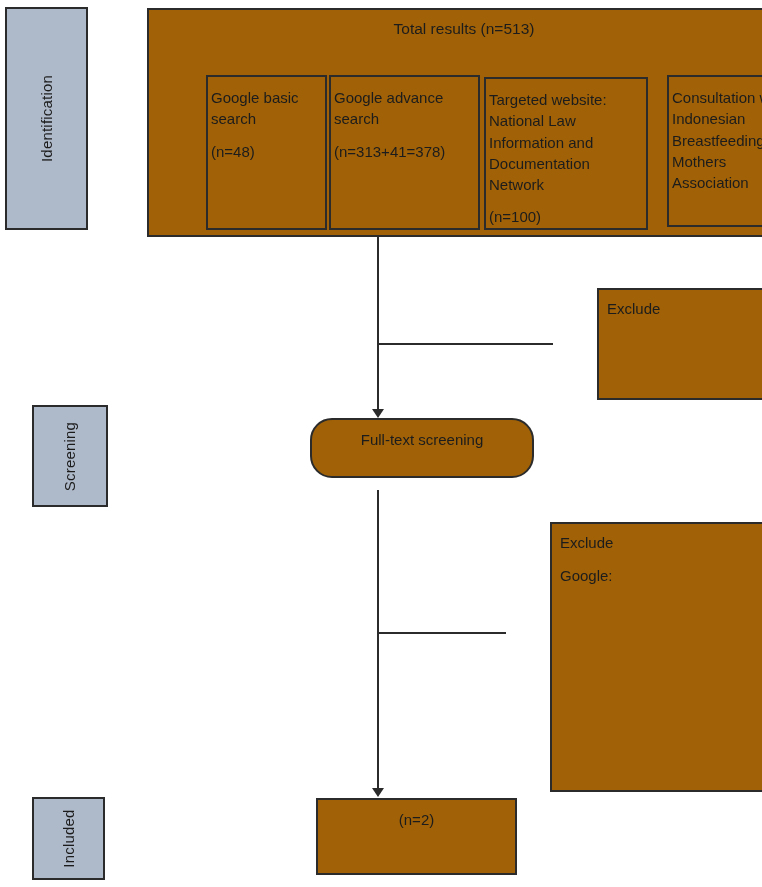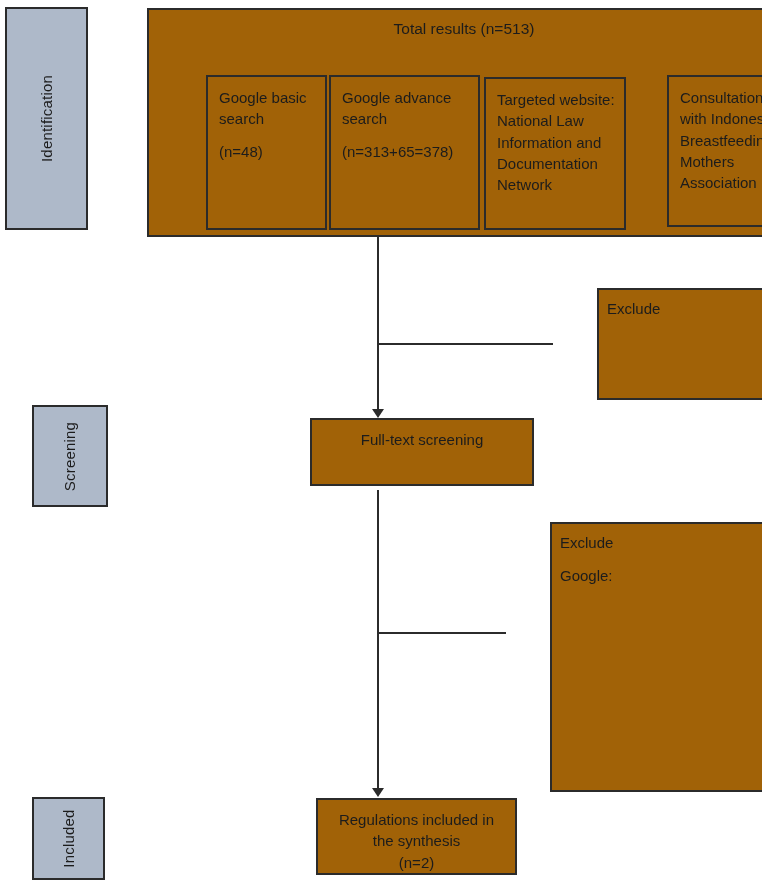--- a/index.html
+++ b/index.html
@@ -51,21 +51,21 @@
     border-left: 6px solid transparent;
     border-right: 6px solid transparent;
     border-top: 9px solid #2b2b2b;
   }
   .total-title {
     text-align: center;
     margin-top: 8px;
     font-size: 15.5px;
   }
   .src-box {
-    padding: 10px 8px 0 11px;
+    padding: 10px 8px 0 3px;
   }
   .src-count {
     margin-top: 11px;
   }
   .center-box {
     text-align: center;
     padding-top: 9px;
   }
   .fulltext-count {
     margin-top: 13px;
@@ -112,53 +112,53 @@
   <div class="box" style="left:103px; top:8px; width:634px; height:229px;">
     <div class="total-title">Total results (n=513)</div>
 
     <div class="box src-box" style="left:13px; top:65px; width:121px; height:155px;">
       <div>Google basic search</div>
       <div class="src-count">(n=48)</div>
     </div>
 
     <div class="box src-box" style="left:136px; top:65px; width:151px; height:155px;">
       <div>Google advance search</div>
-      <div class="src-count">(n=313+65=378)</div>
+      <div class="src-count">(n=313+41=378)</div>
     </div>
 
-    <div class="box src-box" style="left:291px; top:67px; width:142px; height:153px;">
+    <div class="box src-box" style="left:291px; top:67px; width:164px; height:153px;">
       <div>Targeted website: National Law Information and Documentation Network</div>
+      <div class="src-count">(n=100)</div>
     </div>
 
     <div class="box src-box" style="left:474px; top:65px; width:136px; height:152px;">
       <div>Consultation with Indonesian Breastfeeding Mothers Association</div>
     </div>
   </div>
 
   <div class="vline" style="left:377px; top:237px; width:2px; height:173px;"></div>
   <div class="arrowhead-down" style="left:372px; top:409px;"></div>
 
   <div class="hline" style="left:378px; top:343px; width:175px; height:2px;"></div>
 
   <div class="box excl-box" style="left:553px; top:288px; width:190px; height:112px;">
     <p class="excl-title">Exclude</p>
   </div>
 
-  <div class="box center-box" style="left:266px; top:418px; width:224px; height:68px;">
+  <div class="box center-box" style="left:266px; top:418px; width:224px; height:60px;border-radius:22px;">
     <div>Full-text screening</div>
   </div>
 
   <div class="vline" style="left:377px; top:490px; width:2px; height:299px;"></div>
   <div class="arrowhead-down" style="left:372px; top:788px;"></div>
 
   <div class="hline" style="left:378px; top:632px; width:128px; height:2px;"></div>
 
   <div class="box excl-box" style="left:506px; top:522px; width:248px; height:270px;">
     <p class="excl-title">Exclude</p>
     <p class="excl-subtitle">Google:</p>
   </div>
 
   <div class="box center-box" style="left:272px; top:798px; width:201px; height:77px;">
-    <div class="regs-text">Regulations included in the synthesis</div>
     <div>(n=2)</div>
   </div>
 
 </div>
 
 </body></html>

